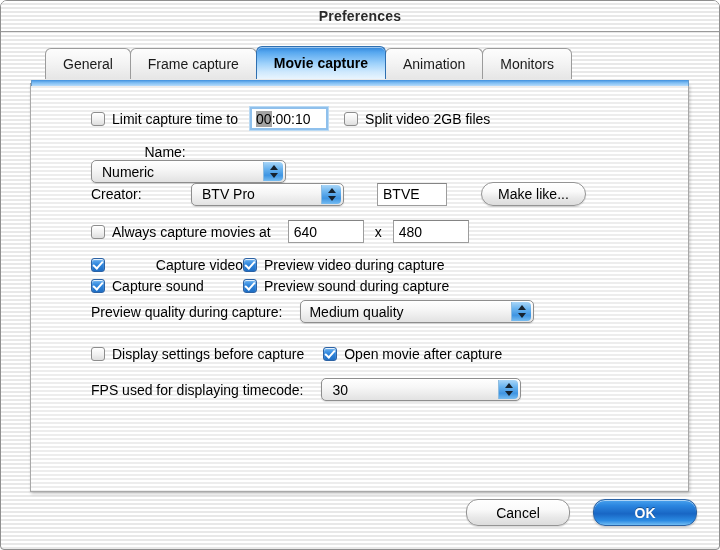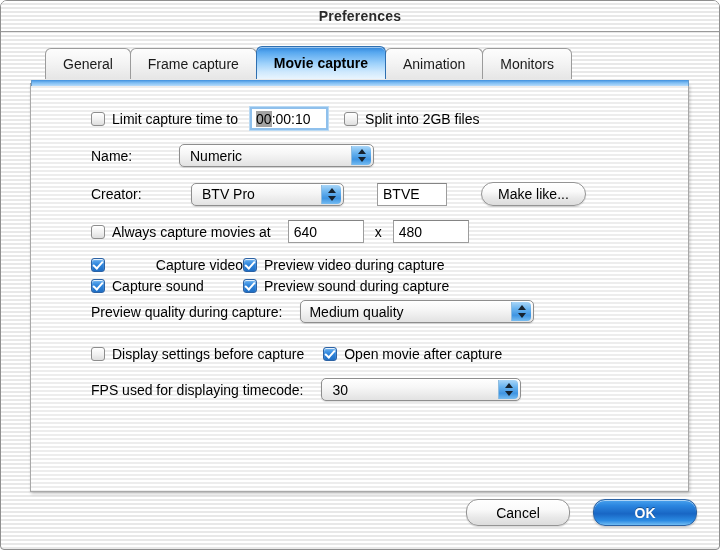--- a/index.html
+++ b/index.html
@@ -326,24 +326,24 @@
       <div id="panel-inner">
 
         <div class="row" style="left:60px; top:23px;">
           <span class="cbx"></span>
           <span class="lbl">Limit capture time to</span>
           <span class="field focus" style="width:78px; margin-left:12px;">
               <span class="seg-sel">00</span>
               <span>:00:10</span>
             </span>
           <span class="cbx" style="margin-left:16px;"></span>
-          <span class="lbl">Split into 2GB files</span>
-        </div>
-
-        <div class="row" style="left:60px; top:60px;">
+          <span class="lbl">Split video 2GB files</span>
+        </div>
+
+        <div class="row" style="left:60px; top:60px;flex-direction:column;">
           <span class="lbl" style="width:88px;">Name:</span>
           <span class="popup" style="width:195px;">
             <span>Numeric</span>
             <span class="arrows">
               <span class="arrow-up"></span>
               <span class="arrow-dn"></span>
             </span>
           </span>
         </div>
 

